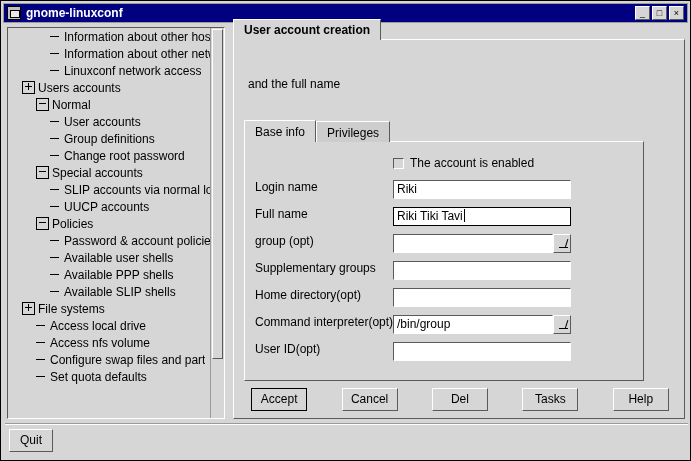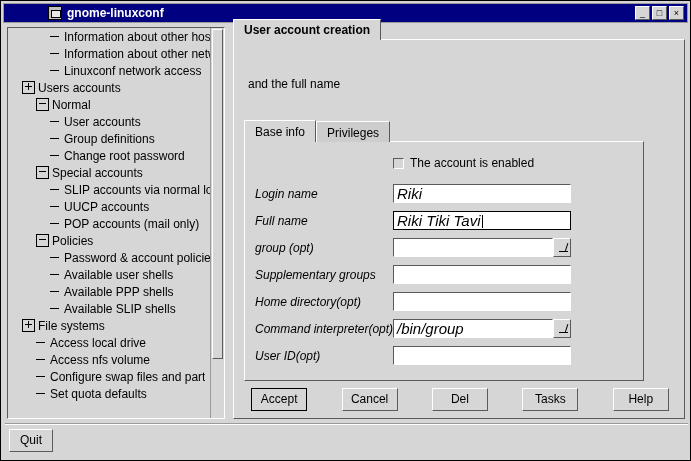--- a/index.html
+++ b/index.html
@@ -25,21 +25,20 @@
   
   .titlebar {
     position: absolute;
     left: 2px; top: 2px;
     width: 685px; height: 20px;
     background: #000080;
     display: flex;
     align-items: center;
     border: 1px solid #9a9a9a;
     box-sizing: border-box;
-    padding-left: 41px;
   }
   .titlebar .tb-icon {
     width: 14px; height: 14px;
     margin-left: 3px; margin-right: 5px;
     background: #c0c0c0;
     border: 1px solid #000;
     position: relative;
     box-sizing: border-box;
   }
   .titlebar .tb-icon:after {
@@ -264,40 +263,38 @@
   }
 
   .form {
     position: absolute;
     left: 0; top: 38px;
     width: 430px;
   }
   .form-row {
     height: 27px;
     display: flex;
-    align-items: center;
-    font-style: italic;
   }
   .form-label {
     width: 148px;
     padding-left: 10px;
     font-size: 12px;
     box-sizing: border-box;
     white-space: nowrap;
   }
   .field {
     width: 178px;
     height: 19px;
     background: #ffffff;
     border-top: 1px solid #5a5a5a;
     border-left: 1px solid #5a5a5a;
     border-right: 1px solid #ffffff;
     border-bottom: 1px solid #ffffff;
     box-sizing: border-box;
-    font-size: 15px;
+    font-size: 12px;
     line-height: 17px;
     padding-left: 3px;
     white-space: nowrap;
     overflow: hidden;
     position: relative;
   }
   .field.focused {
     border: 1px solid #000000;
     width: 178px;
   }
@@ -462,24 +459,20 @@
           <span class="tree-label">Special accounts</span>
         </div>
         <div class="tree-row tree-indent3">
           <span class="dash"></span>
           <span class="tree-label">SLIP accounts via normal lo</span>
         </div>
         <div class="tree-row tree-indent3">
           <span class="dash"></span>
           <span class="tree-label">UUCP accounts</span>
         </div>
-        <div class="tree-row tree-indent3">
-          <span class="dash"></span>
-          <span class="tree-label">POP accounts (mail only)</span>
-        </div>
         <div class="tree-row tree-indent2">
           <span class="exp"></span>
           <span class="tree-label">Policies</span>
         </div>
         <div class="tree-row tree-indent3">
           <span class="dash"></span>
           <span class="tree-label">Password &amp; account policie</span>
         </div>
         <div class="tree-row tree-indent3">
           <span class="dash"></span>

